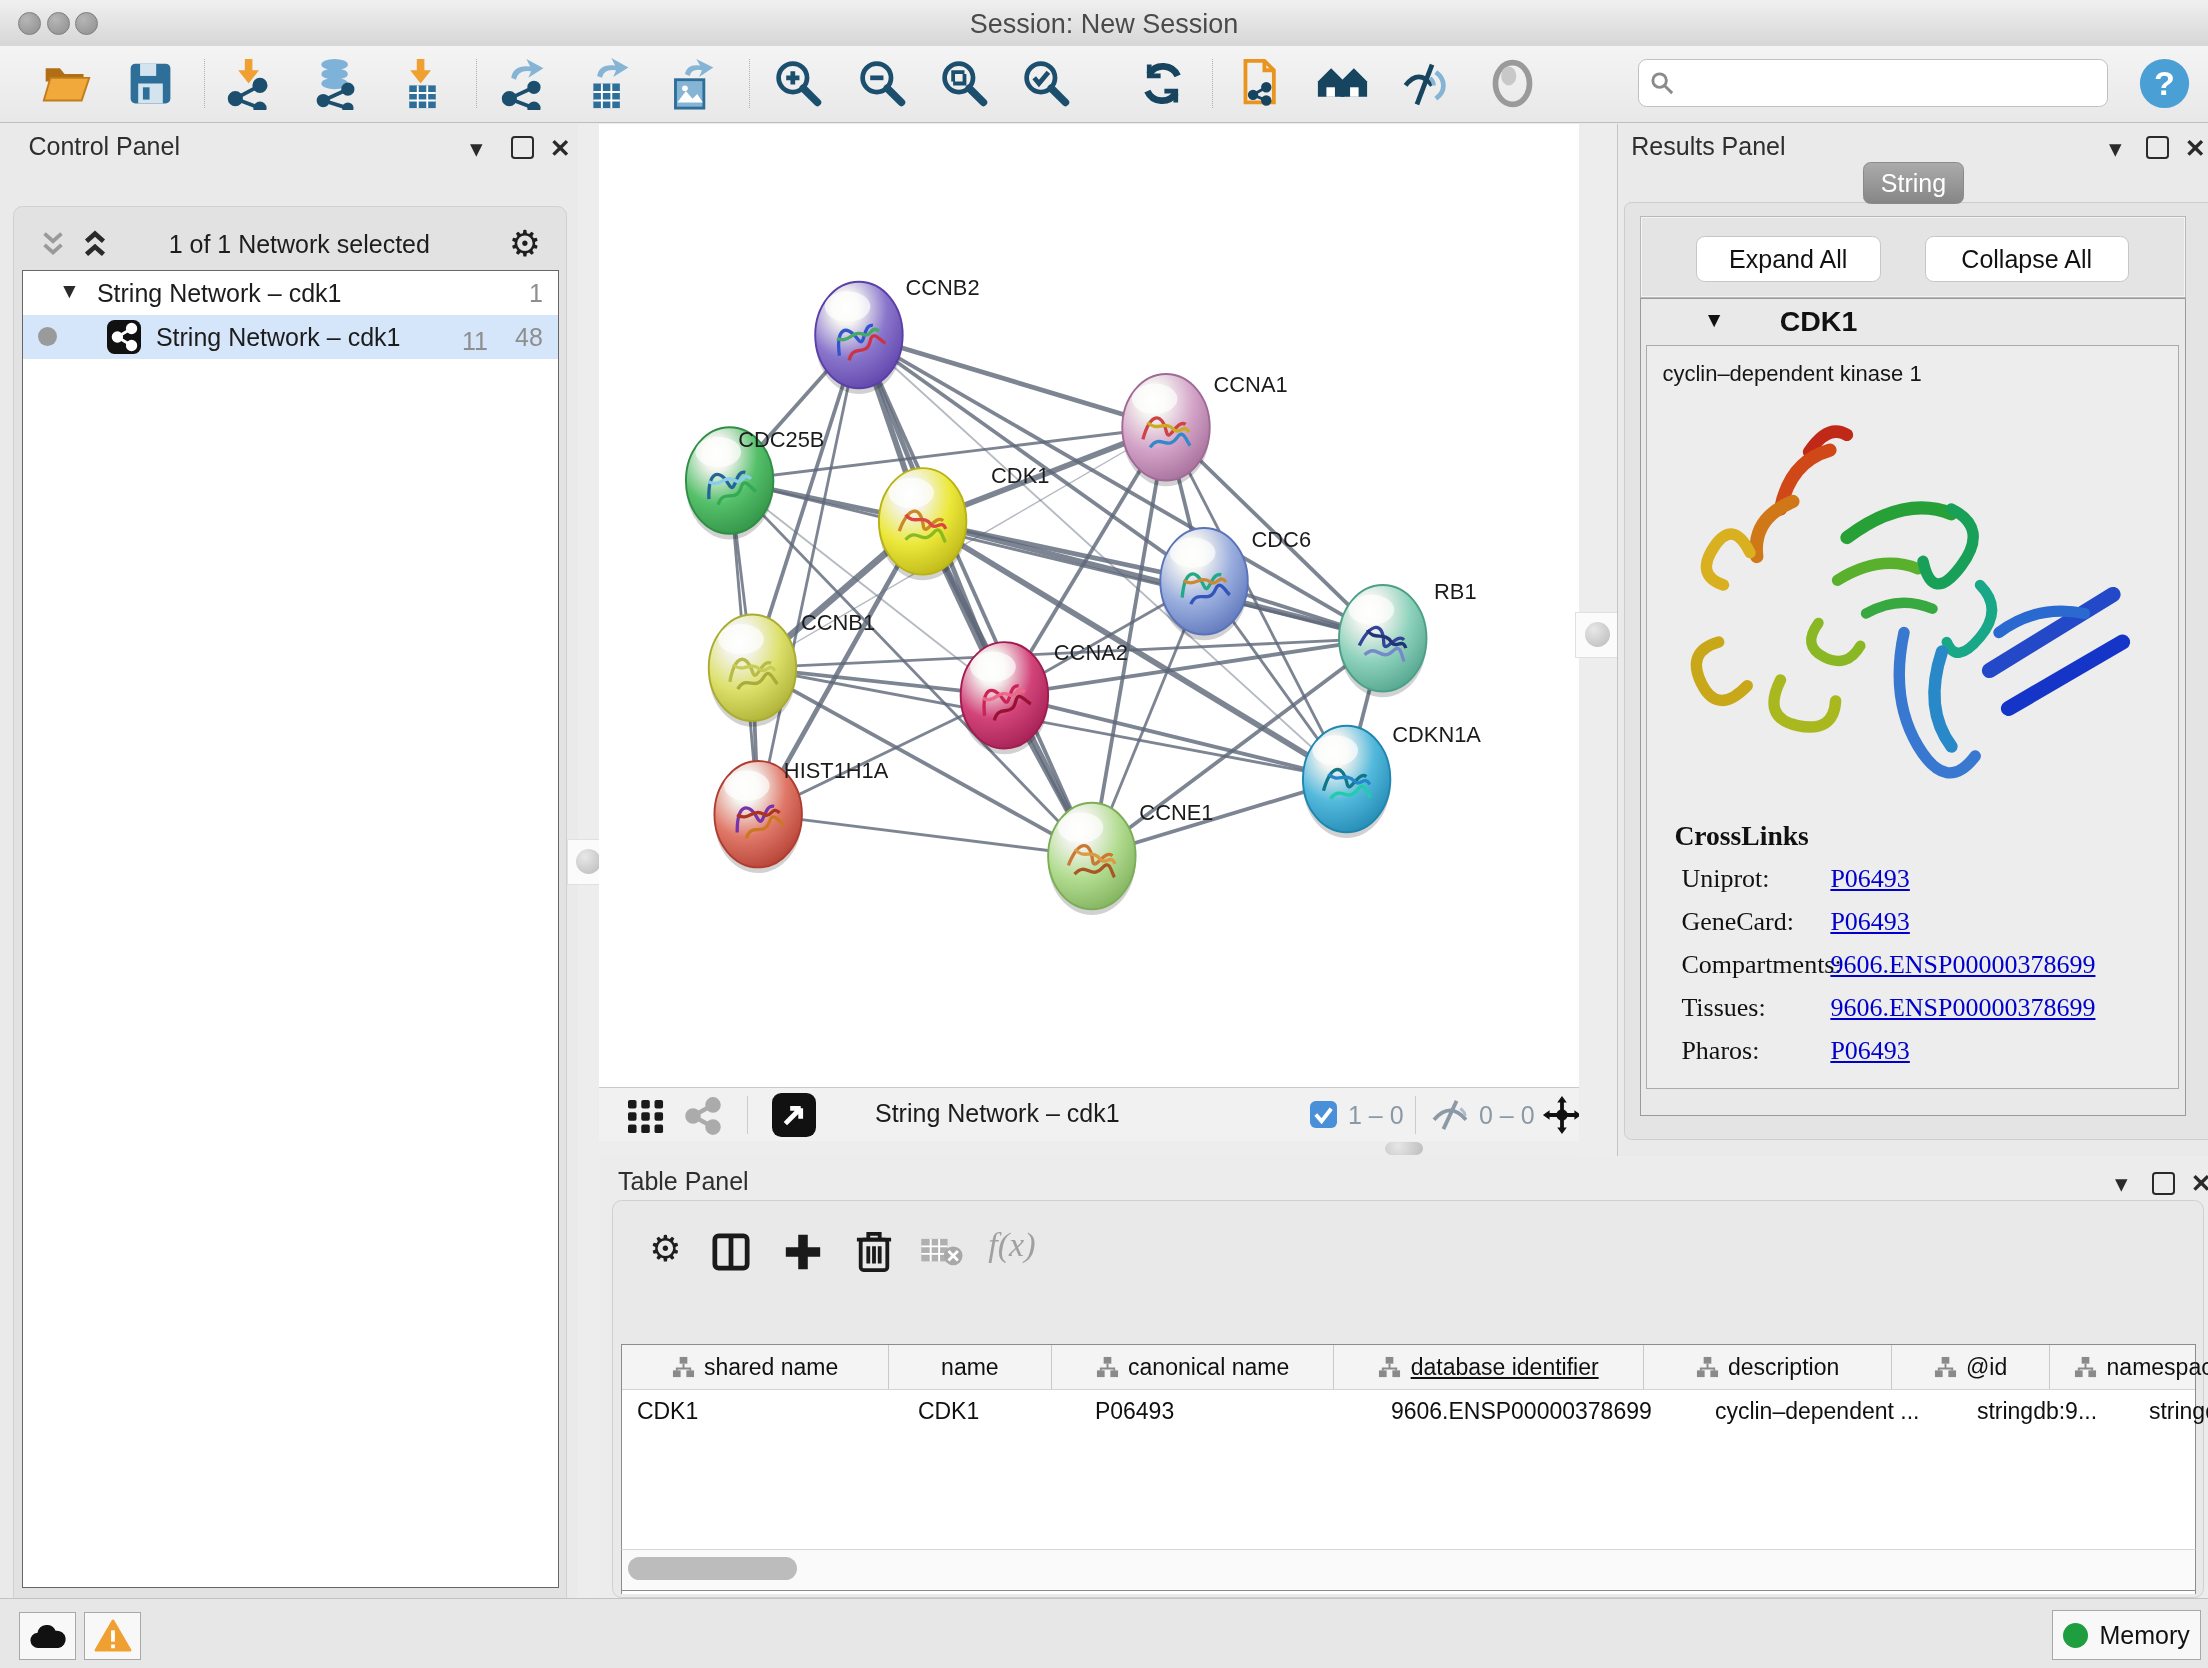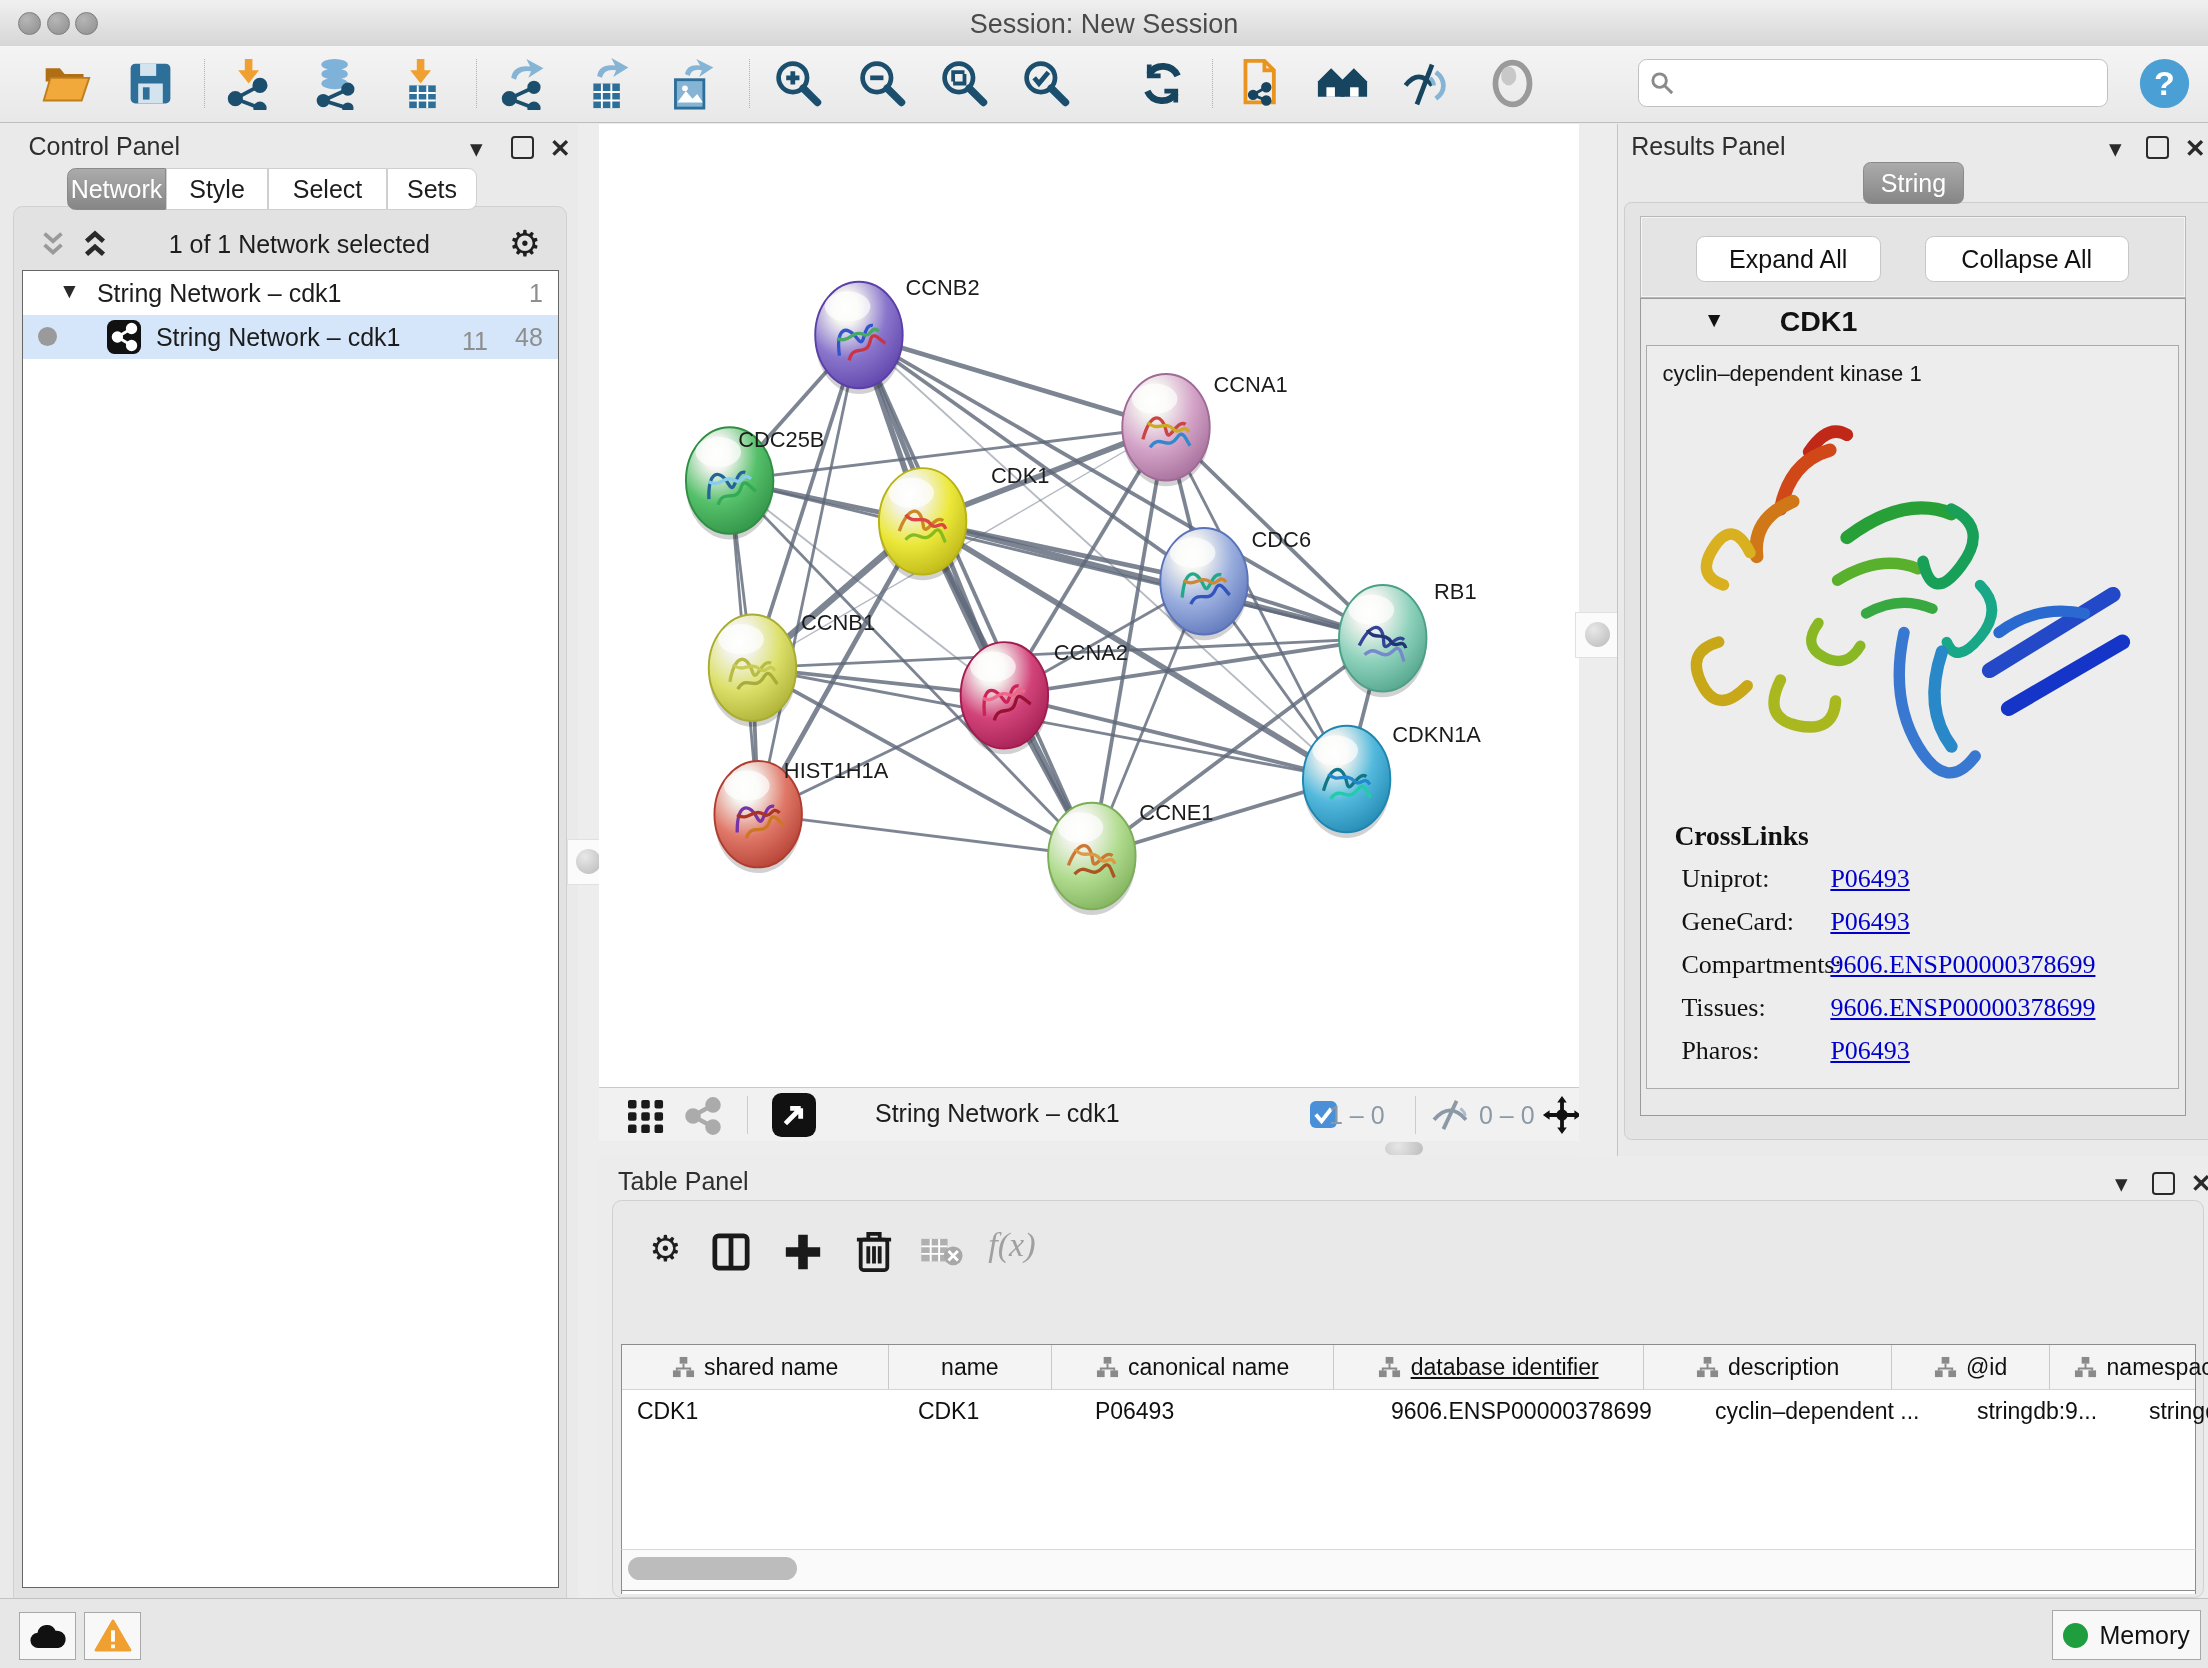--- a/index.html
+++ b/index.html
@@ -256,26 +256,20 @@
         <text x="28" y="40" text-anchor="middle" font-size="36" font-weight="bold" fill="#fff" font-family="Liberation Sans,sans-serif">?</text>
       </svg></span>
 </div>
 
 <div id="control-panel" class="abs">
   <span class="panel-head abs" style="left:28.5px;top:7.6px">Control Panel</span>
   <span class="winbtn" style="left:462px;top:9.5px">▾</span>
   <span class="winbtn" style="left:508px;top:12.4px"><span class="sqbtn" style="display:inline-block"></span></span>
   <span class="winbtn" style="left:546px;top:9.5px;font-weight:bold">✕</span>
 
-  <div id="cp-tabs">
-    <div class="tab active" style="width:97px;border-radius:8.6px 0 0 8.6px">Network</div>
-    <div class="tab" style="width:100px">Style</div>
-    <div class="tab" style="width:117px">Select</div>
-    <div class="tab" style="width:88px;border-radius:0 8.6px 8.6px 0">Sets</div>
-  </div>
 
   <div id="cp-body">
     <div id="cp-selrow">
       <svg class="abs" style="left:13.3px;top:1.9px" width="32" height="32" viewBox="0 0 34 34">
           <g stroke="#9a9a9a" stroke-width="4" fill="none">
             <path d="M8 6l9 8 9-8M8 18l9 8 9-8"></path>
           </g>
         </svg>
       <svg class="abs" style="left:55px;top:1.9px" width="32" height="32" viewBox="0 0 34 34">
           <g stroke="#2a2a2a" stroke-width="5" fill="none">
@@ -563,21 +557,21 @@
   <span class="vsep" style="left:148px"></span>
   <span class="abs" style="left:173px;top:4.8px;width:44px;height:44px;background:#111;border-radius:9.5px">
     <svg width="44" height="44" viewBox="0 0 46 46">
         <path d="M14 32L30 16M30 16h-11M30 16v11" stroke="#fff" stroke-width="5" fill="none"></path>
       </svg></span>
   <span class="abs" style="left:276px;top:11.4px;font-size:25px;color:#1c1c1c">String Network – cdk1</span>
   <span class="abs" style="left:711px;top:13.3px;width:27px;height:27px;background:#4a90d9;border-radius:5.7px">
     <svg width="27" height="27" viewBox="0 0 28 28">
         <path d="M6 14l6 7 10-13" stroke="#fff" stroke-width="4" fill="none"></path>
       </svg></span>
-  <span class="nt-num" style="left:730px">1 – 0</span>
+  <span class="nt-num" style="left:749px">1 – 0</span>
   <span class="vsep" style="left:816px"></span>
   <svg class="abs" style="left:831px;top:11.4px" width="40" height="32" viewBox="0 0 42 34">
       <path d="M4 22Q21 2 38 22" stroke="#8b98a6" stroke-width="4" fill="none"></path>
       <path d="M28 2L14 32" stroke="#8b98a6" stroke-width="4"></path>
       <path d="M32 10q5 4 5 8" stroke="#aebbc8" stroke-width="3" fill="none"></path>
     </svg>
   <span class="nt-num" style="left:880px">0 – 0</span>
   <svg class="abs" style="left:942px;top:5.7px" width="42" height="42" viewBox="0 0 44 44">
       <g stroke="#111" stroke-width="4" fill="#111">
         <path d="M22 6v32M6 22h32" fill="none"></path>

